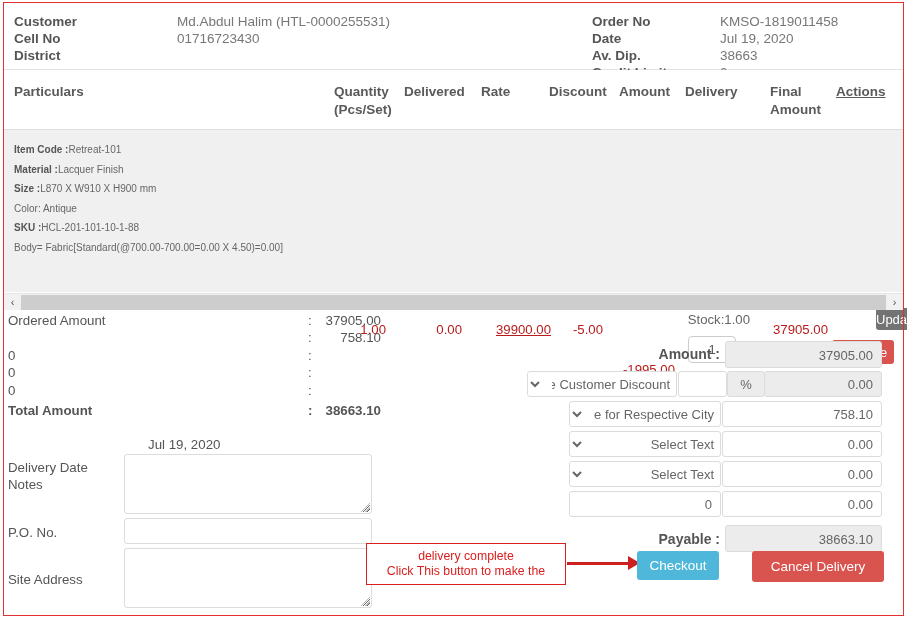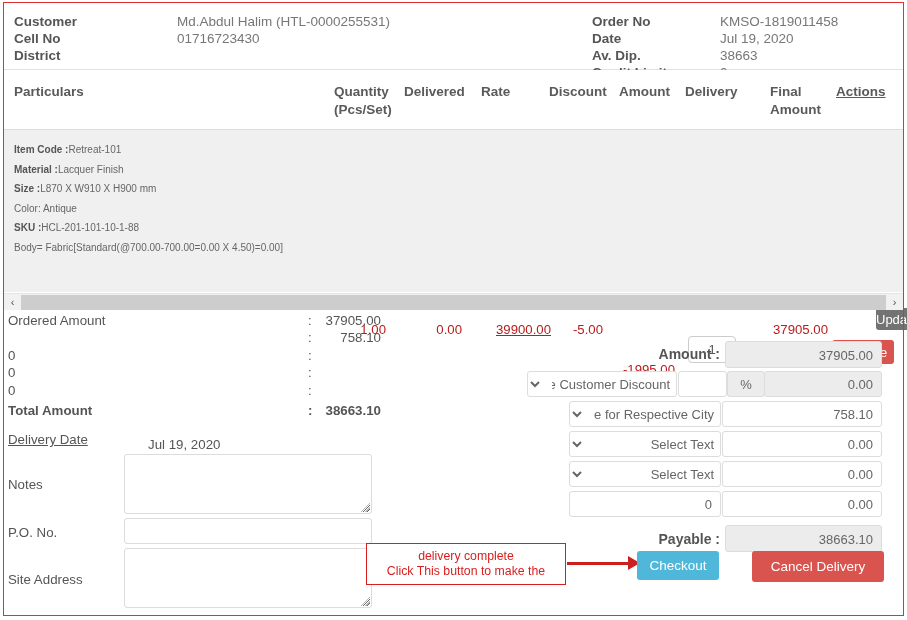--- a/index.html
+++ b/index.html
@@ -429,20 +429,24 @@
       <div>Body= Fabric[Standard(@700.00-700.00=0.00 X 4.50)=0.00]</div>
     </div>
 
     <div class="cellnum" style="left:330px; width:52px;">1.00</div>
     <div class="cellnum" style="left:400px; width:58px;">0.00</div>
     <div class="cellnum" style="left:462px; width:85px;text-decoration:underline;">39900.00</div>
     <div class="cellnum" style="left:545px; width:54px;">-5.00</div>
     <div class="cellnum" style="left:605px; width:66px;margin-top:40px;">-1995.00</div>
     <div class="cellnum" style="left:752px; width:72px;">37905.00</div>
 
+    <div class="ownstock">
+      <span>Own</span><br>
+      <span>Stock:1.00</span>
+    </div>
     <input class="qty-input" type="text" value="1" style="">
 
     <button class="btn btn-update">Update</button>
     <button class="btn btn-remove">Remove</button>
   </div>
 
   <div class="hscroll">
     <div class="arrow l">‹</div>
     <div class="track"></div>
     <div class="arrow r">›</div>
@@ -473,21 +477,21 @@
       <span class="sum-colon">:</span>
       <span class="sum-value"></span>
     </div>
     <div class="sum-row total">
       <span class="sum-label">Total Amount</span>
       <span class="sum-colon">:</span>
       <span class="sum-value">38663.10</span>
     </div>
   </div>
 
-  <div class="formlabel" style="left:8px; top:432px;text-decoration:underline;">Delivery Date</div>
+  <div class="formlabel" style="left:8px; top:460px;">Delivery Date</div>
   <div class="delivery-date-value">Jul 19, 2020</div>
 
   <div class="formlabel" style="left:8px; top:477px;">Notes</div>
   <textarea class="ta ta-notes" value="" style=""></textarea>
   <div class="grip" style="left:361px; top:503px;"></div>
 
   <div class="formlabel" style="left:8px; top:525px;">P.O. No.</div>
   <input class="ti ti-po" type="text" value="" style="">
 
   <div class="formlabel" style="left:8px; top:572px;">Site Address</div>

